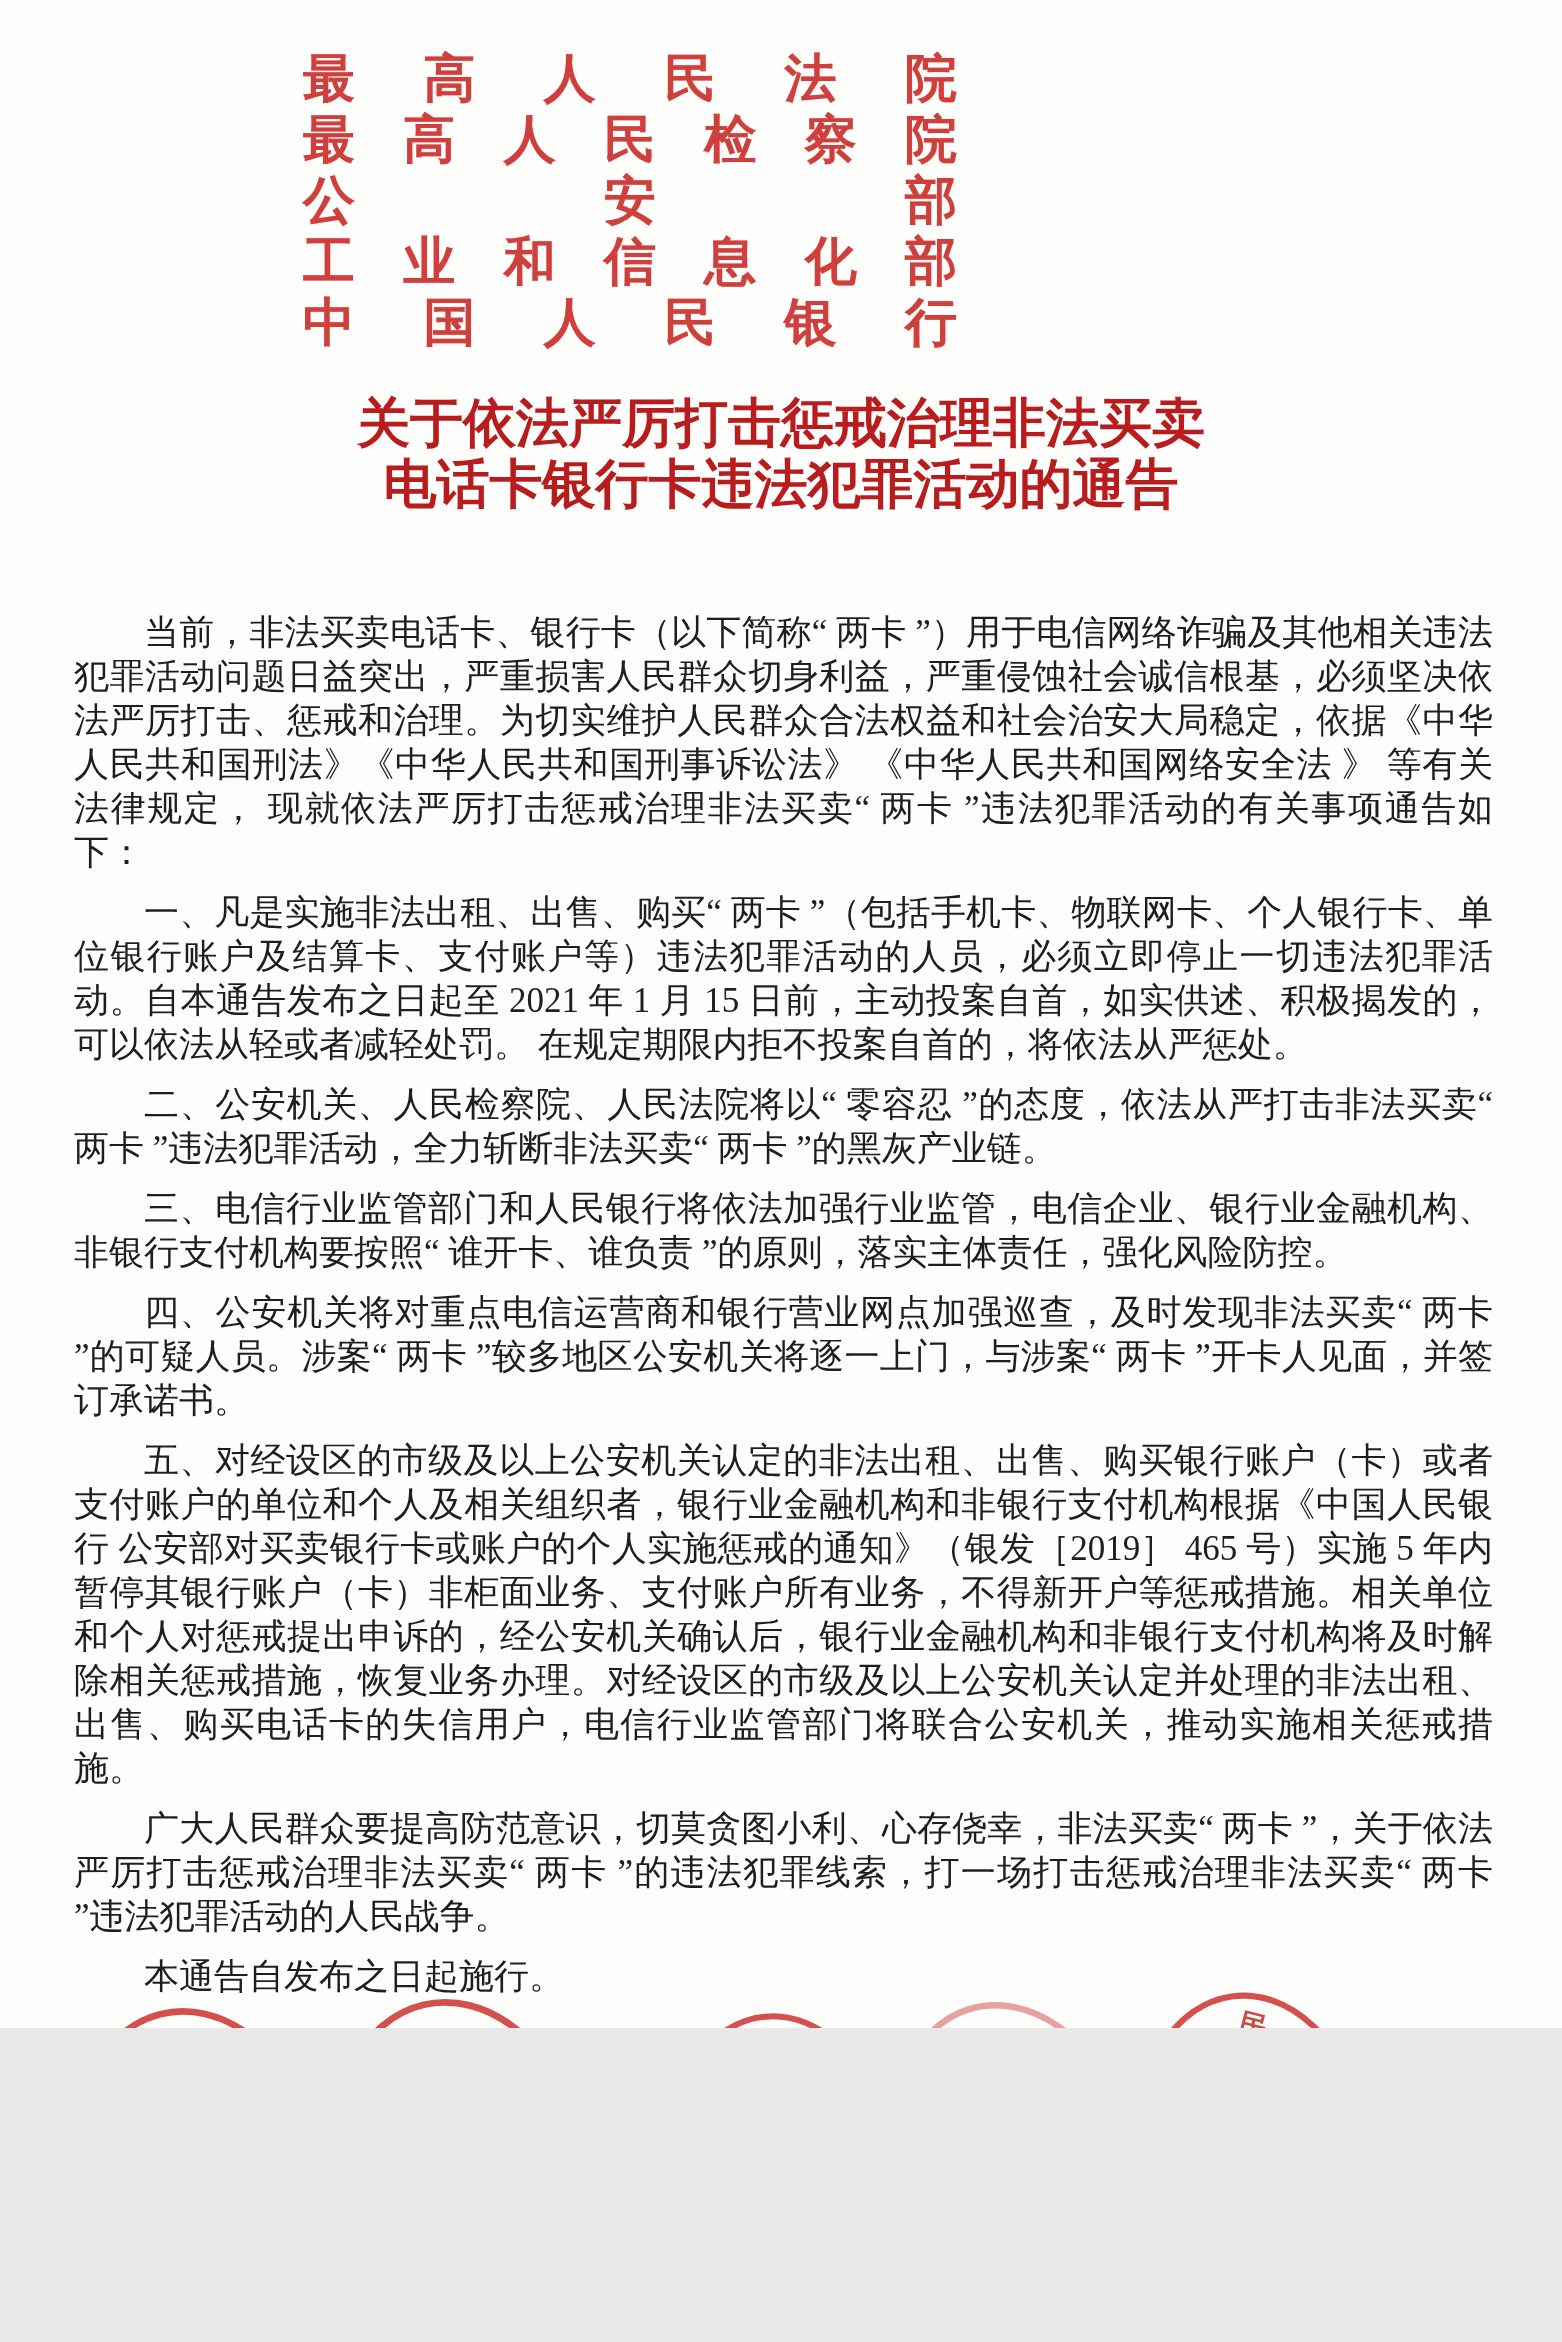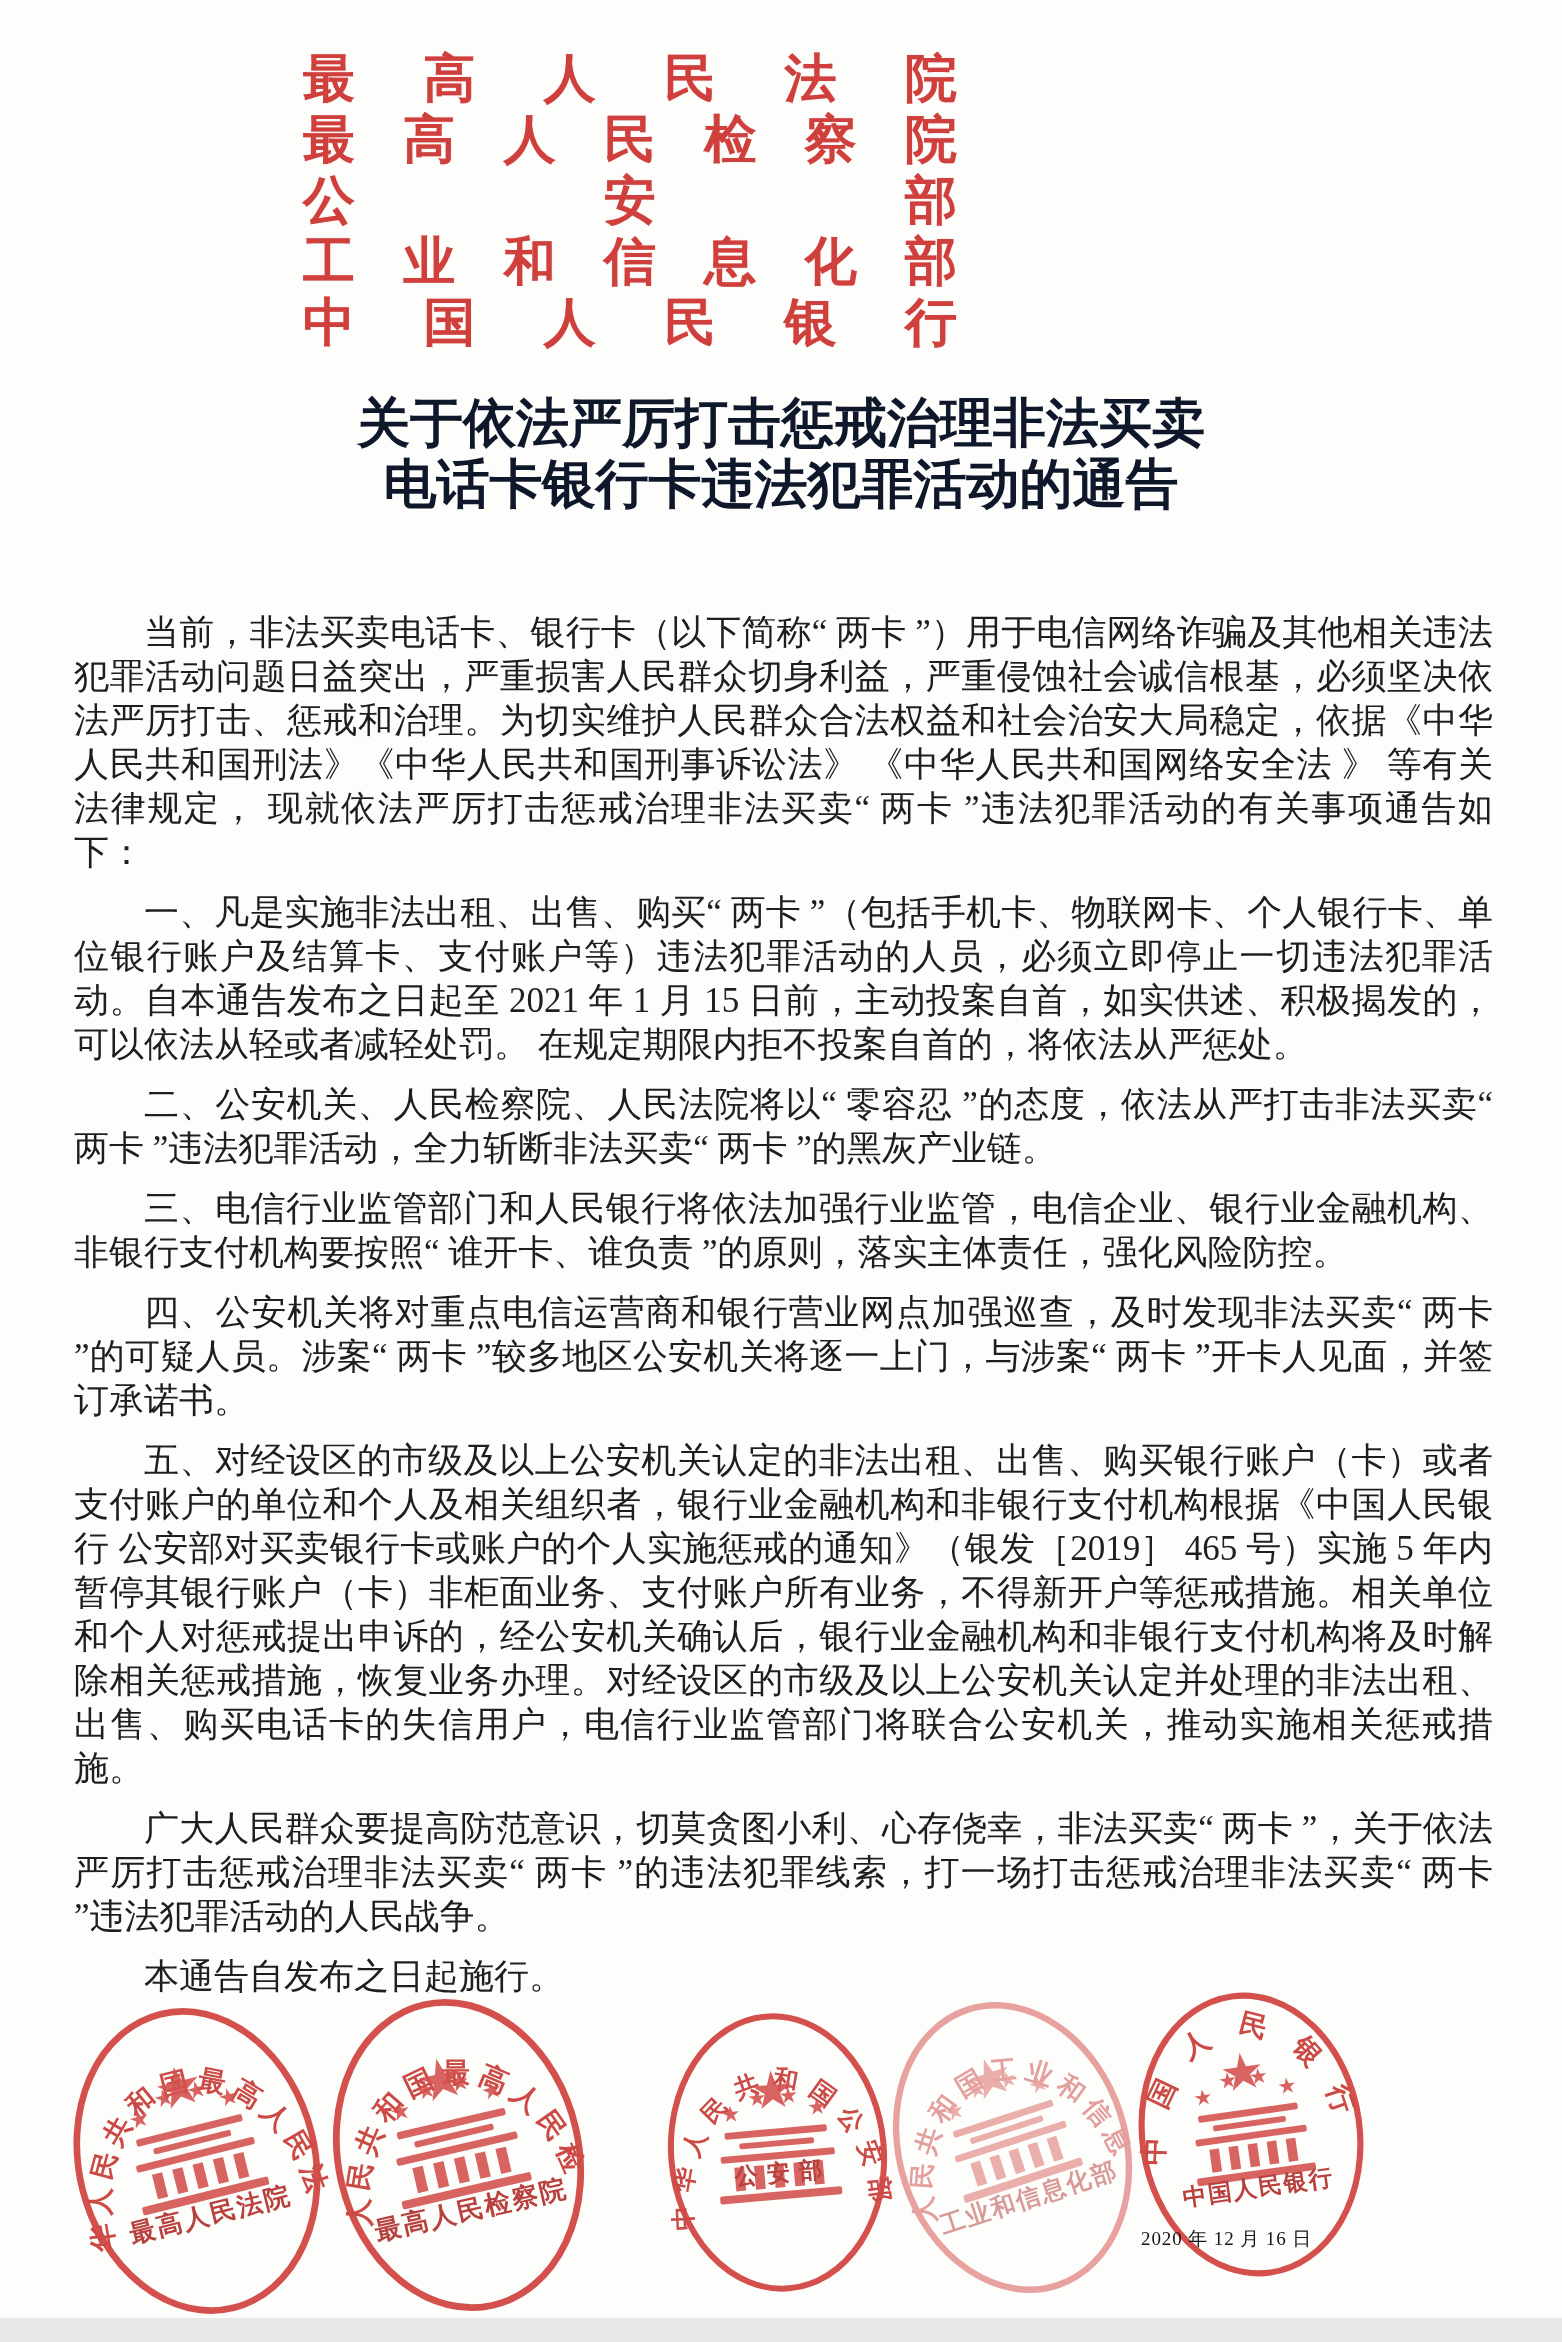--- a/index.html
+++ b/index.html
@@ -1,38 +1,38 @@
 <!DOCTYPE html>
 <html style="font-size:14.7px"><head>
 <meta charset="utf-8">
 <style>
   html,body{margin:0;padding:0;background:#e8e8e8;}
   .page{
     position:relative;
-    width:1562px;height:2318px;
+    width:1562px;height:2028px;
     margin:0 auto;
     background:#fdfdfc;
     overflow:hidden;
     font-family:"Liberation Serif","DejaVu Serif",serif;
   }
   
   .agencies{
     position:absolute;left:303px;top:48px;width:654px;
   }
   .agency-line{
     font-size:52px;font-weight:700;color:#cf3f3c;
     line-height:61px;height:61px;
     text-align:justify;text-align-last:justify;
     letter-spacing:0;
     text-shadow:0 0 0.9px rgba(207,63,60,.45);
   }
   
   .doc-title{
     position:absolute;left:0;top:393px;width:1562px;
-    text-align:center;color:#0f172a;
+    text-align:center;color:#b91c1c;
     font-size:53px;font-weight:700;line-height:61px;
   }
   
   .body-text{
     position:absolute;left:58px;top:595px;width:1451px;
     font-size:35px;line-height:44px;color:#1e1e1e;
     text-align:justify;
   }
   .body-text p{margin:16px;text-indent:2em;}
   

